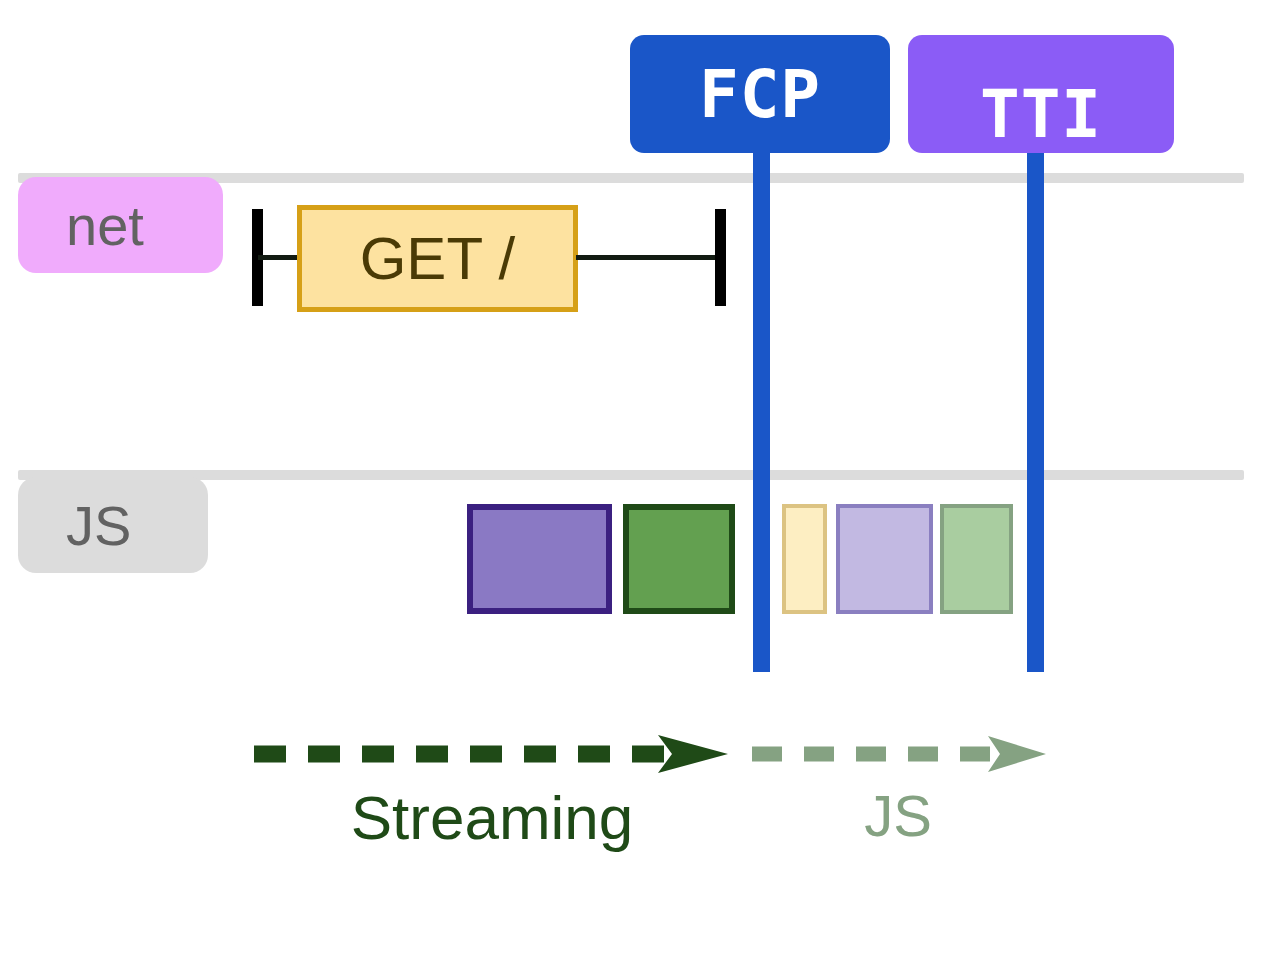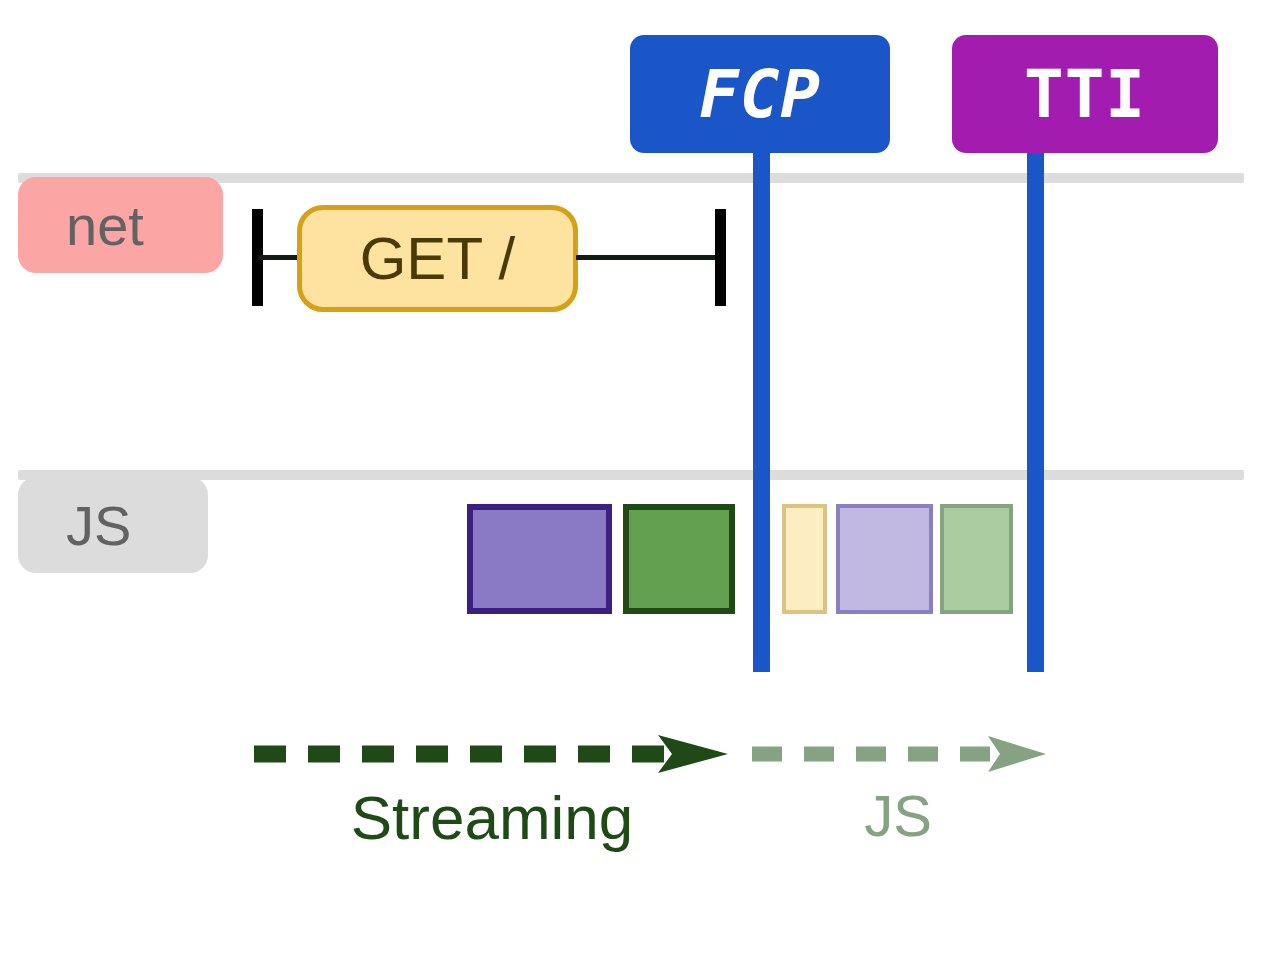--- a/index.html
+++ b/index.html
@@ -32,21 +32,20 @@
     font-weight: bold;
     letter-spacing: 1px;
     box-sizing: border-box;
   }
   #badge-fcp {
     left: 630px;
     top: 35px;
     width: 260px;
     height: 118px;
     font-size: 66px;
-    font-style: italic;
   }
   #badge-tti {
     left: 908px;
     top: 35px;
     width: 266px;
     height: 118px;
     font-size: 66px;
   }
 
   
@@ -174,50 +173,50 @@
   }
 </style>
 </head>
 <body>
 
 <div id="canvas">
 
   <div class="lane-rule" id="lane-rule-net" style="background: rgb(220, 220, 220);"></div>
   <div class="lane-rule" id="lane-rule-js" style="background: rgb(220, 220, 220);"></div>
 
-  <div class="lane-pill" id="lane-pill-net" style="background: #fca5a5; color: rgb(98, 98, 98);">
+  <div class="lane-pill" id="lane-pill-net" style="background: #f0abfc; color: rgb(98, 98, 98);">
     <span>net</span>
   </div>
   <div class="lane-pill" id="lane-pill-js" style="background: rgb(220, 220, 220); color: rgb(98, 98, 98);">
     <span>JS</span>
   </div>
 
   <div class="net-cap" id="net-cap-left" style="background: rgb(0, 0, 0);"></div>
   <div class="net-stem" id="net-stem-left"></div>
-  <div id="net-request-box" style="background: rgb(253, 226, 160); border-color: rgb(214, 160, 23); color: rgb(74, 58, 5); border-radius: 26px;">
+  <div id="net-request-box" style="background: rgb(253, 226, 160); border-color: rgb(214, 160, 23); color: rgb(74, 58, 5);">
     <span>GET /</span>
   </div>
   <div class="net-stem" id="net-stem-right"></div>
   <div class="net-cap" id="net-cap-right" style="background: rgb(0, 0, 0);"></div>
 
   <div id="js-task-layer">
       <div class="js-task" style="left: 467px; width: 145px; background: rgb(138, 121, 196); border: 6px solid rgb(59, 32, 128);"></div>
       <div class="js-task" style="left: 623px; width: 112px; background: rgb(99, 160, 80); border: 6px solid rgb(31, 74, 23);"></div>
       <div class="js-task" style="left: 782px; width: 45px; background: rgb(253, 238, 194); border: 4px solid rgb(220, 195, 130);"></div>
       <div class="js-task" style="left: 836px; width: 97px; background: rgb(194, 185, 226); border: 4px solid rgb(138, 127, 192);"></div>
       <div class="js-task" style="left: 940px; width: 73px; background: rgb(169, 205, 160); border: 4px solid rgb(133, 162, 130);"></div>
     </div>
 
   <div class="milestone-line" id="line-fcp" style="background: rgb(26, 86, 200); left: 753px;"></div>
   <div class="milestone-line" id="line-tti" style="background: rgb(26, 86, 200); left: 1027px;"></div>
 
   <div class="milestone-badge" id="badge-fcp" style="background: rgb(26, 86, 200); left: 630px;">
     <span>FCP</span>
   </div>
-  <div class="milestone-badge" id="badge-tti" style="background: #a21caf; left: 952px;">
+  <div class="milestone-badge" id="badge-tti" style="background: #8b5cf6; left: 908px; align-items: flex-end;">
     <span>TTI</span>
   </div>
 
   <svg class="phase-arrow" id="arrow-streaming" viewBox="0 0 480 40" preserveAspectRatio="none">
     <line x1="4" y1="19" x2="420" y2="19" stroke="#1f4a17" stroke-width="17" stroke-dasharray="32 22" stroke-linecap="butt"></line>
     <polygon points="408,0 478,19 408,38 422,19" fill="#1f4a17"></polygon>
   </svg>
 
   <svg class="phase-arrow" id="arrow-js" viewBox="0 0 300 40" preserveAspectRatio="none">
     <line x1="4" y1="19" x2="250" y2="19" stroke="#85a282" stroke-width="15" stroke-dasharray="30 22" stroke-linecap="butt"></line>

